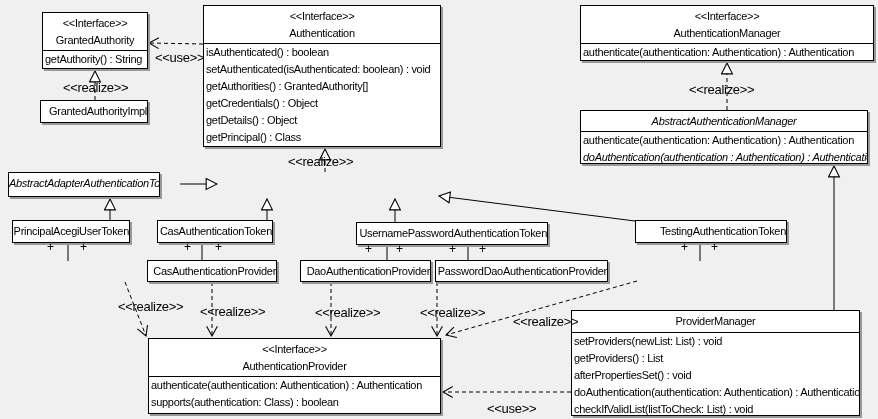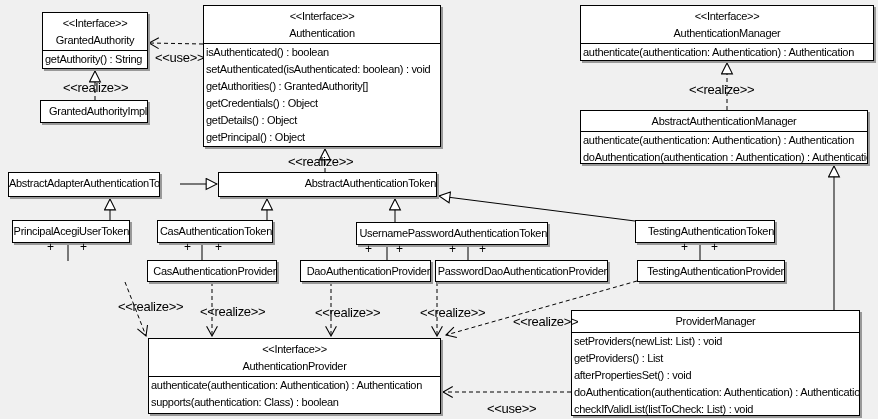--- a/index.html
+++ b/index.html
@@ -7,21 +7,21 @@
   #canvas{position:relative;width:878px;height:419px;background:#f0f0f0;overflow:hidden;
           font-family:"Liberation Sans",sans-serif}
   #wires{position:absolute;left:0;top:0;width:878px;height:419px}
   .cls{position:absolute;background:#fff;border:1px solid #000;box-shadow:2px 2px 0 #999;
        font-size:11px;letter-spacing:-0.3px;color:#000;overflow:hidden;box-sizing:border-box;
        white-space:nowrap}
   .hdr{text-align:center;padding-top:2px}
   .hdr.b{border-bottom:1px solid #000;padding-bottom:1px}
   .st,.nm{line-height:17px}
   .mth{line-height:17px;padding-left:2px}
-  .it{}
+  .it{font-style:italic}
   .one{text-align:right;line-height:20px}
   .lbl{position:absolute;font-size:13px;letter-spacing:-0.3px;color:#000;white-space:nowrap}
   .plus{position:absolute;font-size:12px;color:#000}
 </style>
 </head>
 <body>
 
 <div id="canvas">
 
   <svg id="wires" viewBox="0 0 878 419" xmlns="http://www.w3.org/2000/svg">
@@ -76,21 +76,21 @@
   <div class="cls" style="left:203px;top:5px;width:238px;height:142px">
     <div class="hdr b">
       <div class="st">&lt;&lt;Interface&gt;&gt;</div>
       <div class="nm">Authentication</div>
     </div>
     <div class="mth">isAuthenticated() : boolean</div>
     <div class="mth">setAuthenticated(isAuthenticated: boolean) : void</div>
     <div class="mth">getAuthorities() : GrantedAuthority[]</div>
     <div class="mth">getCredentials() : Object</div>
     <div class="mth">getDetails() : Object</div>
-    <div class="mth">getPrincipal() : Object</div>
+    <div class="mth">getPrincipal() : Class</div>
   </div>
 
   <div class="cls" style="left:580px;top:5px;width:294px;height:56px">
     <div class="hdr b">
       <div class="st">&lt;&lt;Interface&gt;&gt;</div>
       <div class="nm">AuthenticationManager</div>
     </div>
     <div class="mth">authenticate(authentication: Authentication) : Authentication</div>
   </div>
 
@@ -99,56 +99,50 @@
       <div class="nm it">AbstractAuthenticationManager</div>
     </div>
     <div class="mth">authenticate(authentication: Authentication) : Authentication</div>
     <div class="mth it">doAuthentication(authentication : Authentication) : Authentication</div>
   </div>
 
   <div class="cls one it" style="left:8px;top:172px;width:152px;height:25px">
     <span>AbstractAdapterAuthenticationToken</span>
   </div>
 
-  <div class="cls one it" style="left:218px;top:172px;width:219px;height:25px">
-    <span>AbstractAuthenticationToken</span>
-  </div>
 
   <div class="cls one" style="left:12px;top:220px;width:118px;height:23px">
     <span>PrincipalAcegiUserToken</span>
   </div>
 
   <div class="cls one" style="left:157px;top:220px;width:116px;height:23px">
     <span>CasAuthenticationToken</span>
   </div>
 
   <div class="cls one" style="left:356px;top:222px;width:192px;height:23px">
     <span>UsernamePasswordAuthenticationToken</span>
   </div>
 
-  <div class="cls one" style="left:635px;top:220px;width:140px;height:23px">
+  <div class="cls one" style="left:635px;top:220px;width:152px;height:23px">
     <span>TestingAuthenticationToken</span>
   </div>
 
 
   <div class="cls one" style="left:147px;top:260px;width:130px;height:22px">
     <span>CasAuthenticationProvider</span>
   </div>
 
   <div class="cls one" style="left:300px;top:260px;width:131px;height:22px">
     <span>DaoAuthenticationProvider</span>
   </div>
 
   <div class="cls one" style="left:435px;top:260px;width:173px;height:22px">
     <span>PasswordDaoAuthenticationProvider</span>
   </div>
 
-  <div class="cls one" style="left:637px;top:260px;width:148px;height:22px">
-    <span>TestingAuthenticationProvider</span>
-  </div>
 
   <div class="cls" style="left:148px;top:338px;width:293px;height:76px">
     <div class="hdr b">
       <div class="st">&lt;&lt;Interface&gt;&gt;</div>
       <div class="nm">AuthenticationProvider</div>
     </div>
     <div class="mth">authenticate(authentication: Authentication) : Authentication</div>
     <div class="mth">supports(authentication: Class) : boolean</div>
   </div>
 

